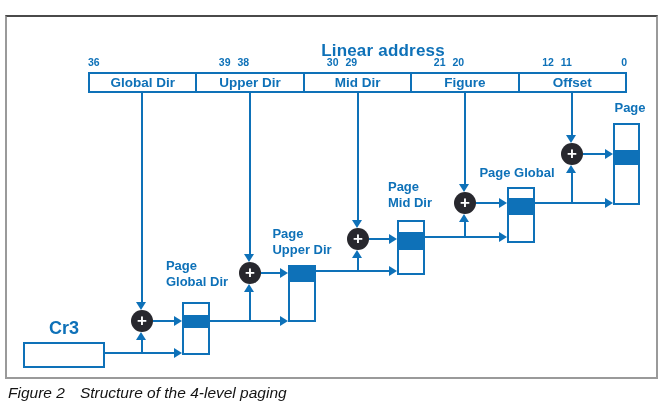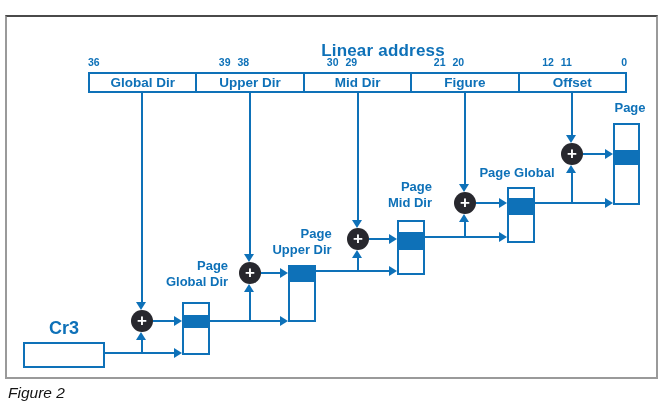--- a/index.html
+++ b/index.html
@@ -45,21 +45,21 @@
     position:absolute;width:22px;height:22px;border-radius:50%;background:var(--circle);
     color:#fff;font-size:17px;font-weight:bold;line-height:21px;text-align:center;
   }
   .ptable{
     position:absolute;border:2px solid var(--blue);box-sizing:border-box;background:#fff;
     display:flex;flex-direction:column;
   }
   .cell{width:100%;}
   .cell.fill{background:var(--blue);}
   .tlabel{
-    position:absolute;transform:translateX(-50%);text-align:right;
+    position:absolute;transform:translateX(-50%);text-align:left;
     font-size:13px;font-weight:bold;color:var(--blue);line-height:16px;white-space:nowrap;
   }
   .cr3box{
     position:absolute;left:23px;top:342px;width:82px;height:26px;
     border:2px solid var(--blue);box-sizing:border-box;background:#fff;
   }
   .cr3label{position:absolute;left:64px;top:318px;transform:translateX(-50%);font-size:18px;}
   .caption{
     position:absolute;left:8px;top:384px;display:flex;gap:15px;
     font-style:italic;font-size:15.5px;color:#141414;white-space:nowrap;
@@ -190,14 +190,15 @@
   <div class="hline" style="left:535px;top:202px;width:70px"></div>
   <div class="arr-r" style="left:605px;top:198px"></div>
   <div class="vline" style="left:571px;top:173px;height:30px"></div>
   <div class="arr-u" style="left:566px;top:165px"></div>
 
   <div class="hline" style="left:583px;top:153px;width:22px"></div>
   <div class="arr-r" style="left:605px;top:149px"></div>
 
   <div class="caption">
     <span>Figure 2</span>
+    <span>Structure of the 4-level paging</span>
   </div>
 </div>
 
 </body></html>

